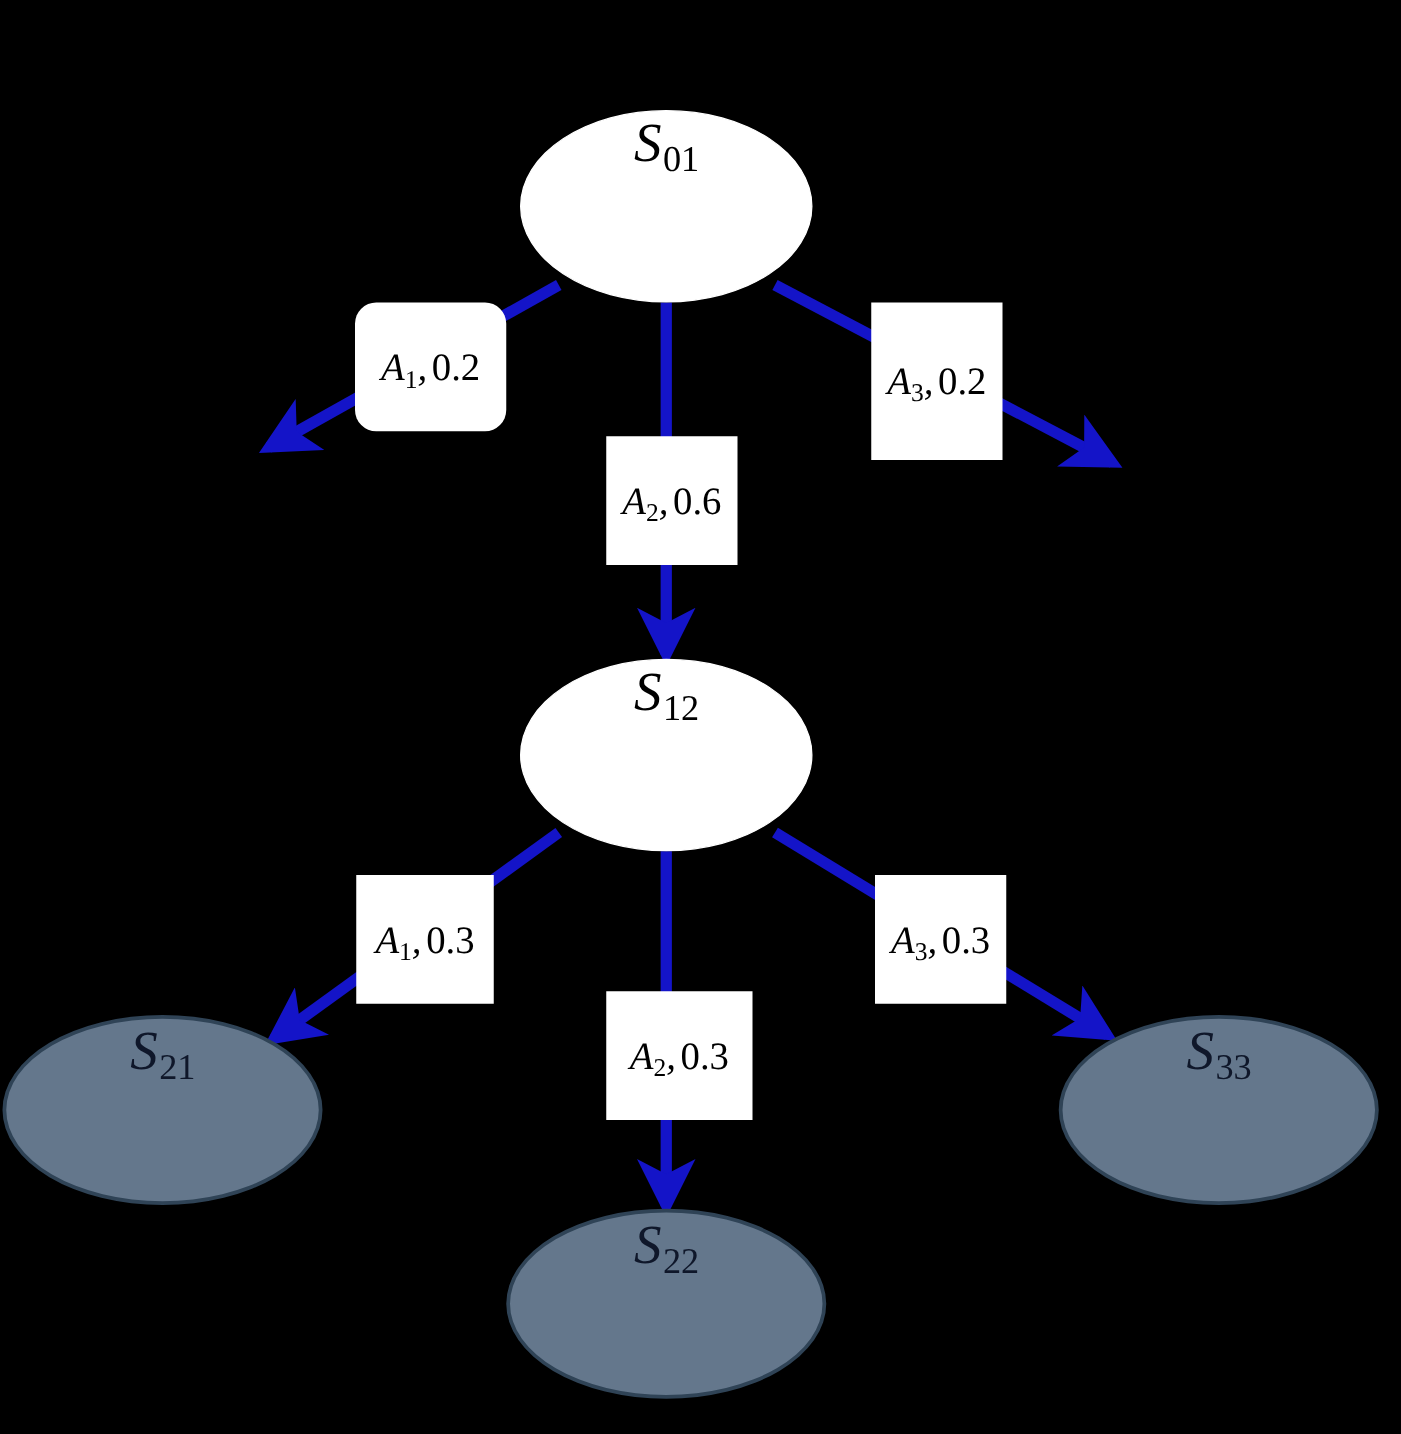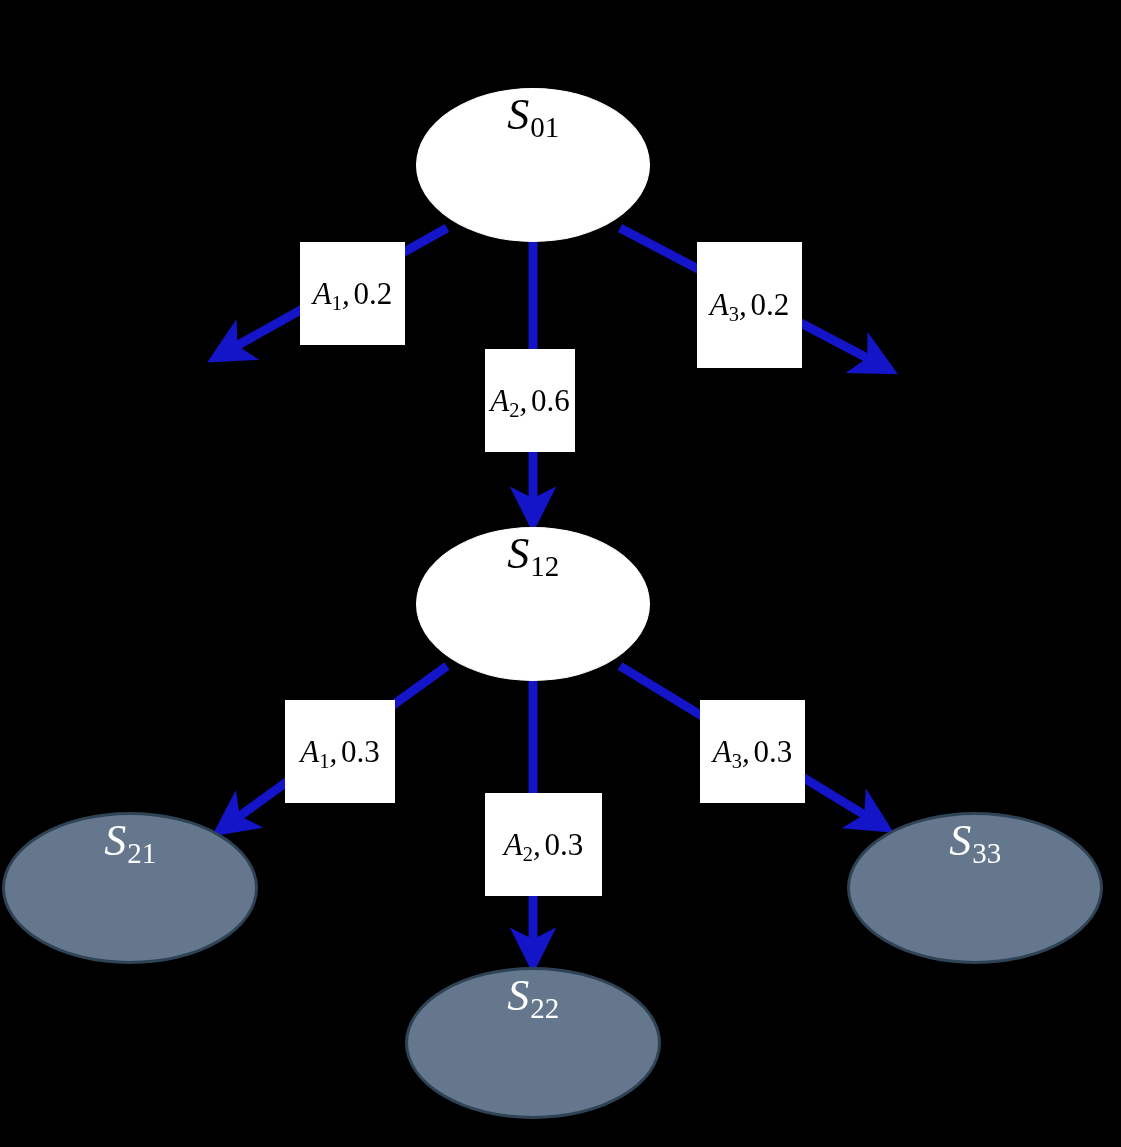--- a/index.html
+++ b/index.html
@@ -40,21 +40,21 @@
   }
   .node-label {
     font-family: "Liberation Serif", "DejaVu Serif", serif;
     font-size: 44px;
     font-style: italic;
     letter-spacing: 0.5px;
     user-select: none;
     white-space: nowrap;
   }
   .node-root .node-label { color: #000000; }
-  .node-leaf .node-label { color: #ffffff; }
+  .node-leaf .node-label { color: #0f172a; }
   .node-label sub {
     font-style: normal;
     font-size: 0.66em;
     vertical-align: baseline;
     position: relative;
     top: 0.28em;
     left: 0.02em;
     letter-spacing: 0px;
   }
   .edge-label {
@@ -116,24 +116,24 @@
         <span class="node-label">S<sub>21</sub></span>
       </div>
       <div class="node node-leaf" style="left: 405px; top: 967px; width: 256px; height: 152px;">
         <span class="node-label">S<sub>22</sub></span>
       </div>
       <div class="node node-leaf" style="left: 847px; top: 812px; width: 256px; height: 152px;">
         <span class="node-label">S<sub>33</sub></span>
       </div>
     </div>
   <div id="label-layer">
-      <div class="edge-label" style="left: 300px; top: 242px; width: 105px; height: 103px;">
+      <div class="edge-label" style="left: 284px; top: 242px; width: 121px; height: 103px; border-radius: 17px;">
         <span>A<sub>1</sub>,<span class="num">0.2</span></span>
       </div>
-      <div class="edge-label" style="left: 485px; top: 349px; width: 90px; height: 103px; text-align: right;">
+      <div class="edge-label" style="left: 485px; top: 349px; width: 105px; height: 103px; text-align: right;">
         <span>A<sub>2</sub>,<span class="num">0.6</span></span>
       </div>
       <div class="edge-label" style="left: 697px; top: 242px; width: 105px; height: 126px;">
         <span>A<sub>3</sub>,<span class="num">0.2</span></span>
       </div>
       <div class="edge-label" style="left: 285px; top: 700px; width: 110px; height: 103px;">
         <span>A<sub>1</sub>,<span class="num">0.3</span></span>
       </div>
       <div class="edge-label" style="left: 485px; top: 793px; width: 117px; height: 103px;">
         <span>A<sub>2</sub>,<span class="num">0.3</span></span>

